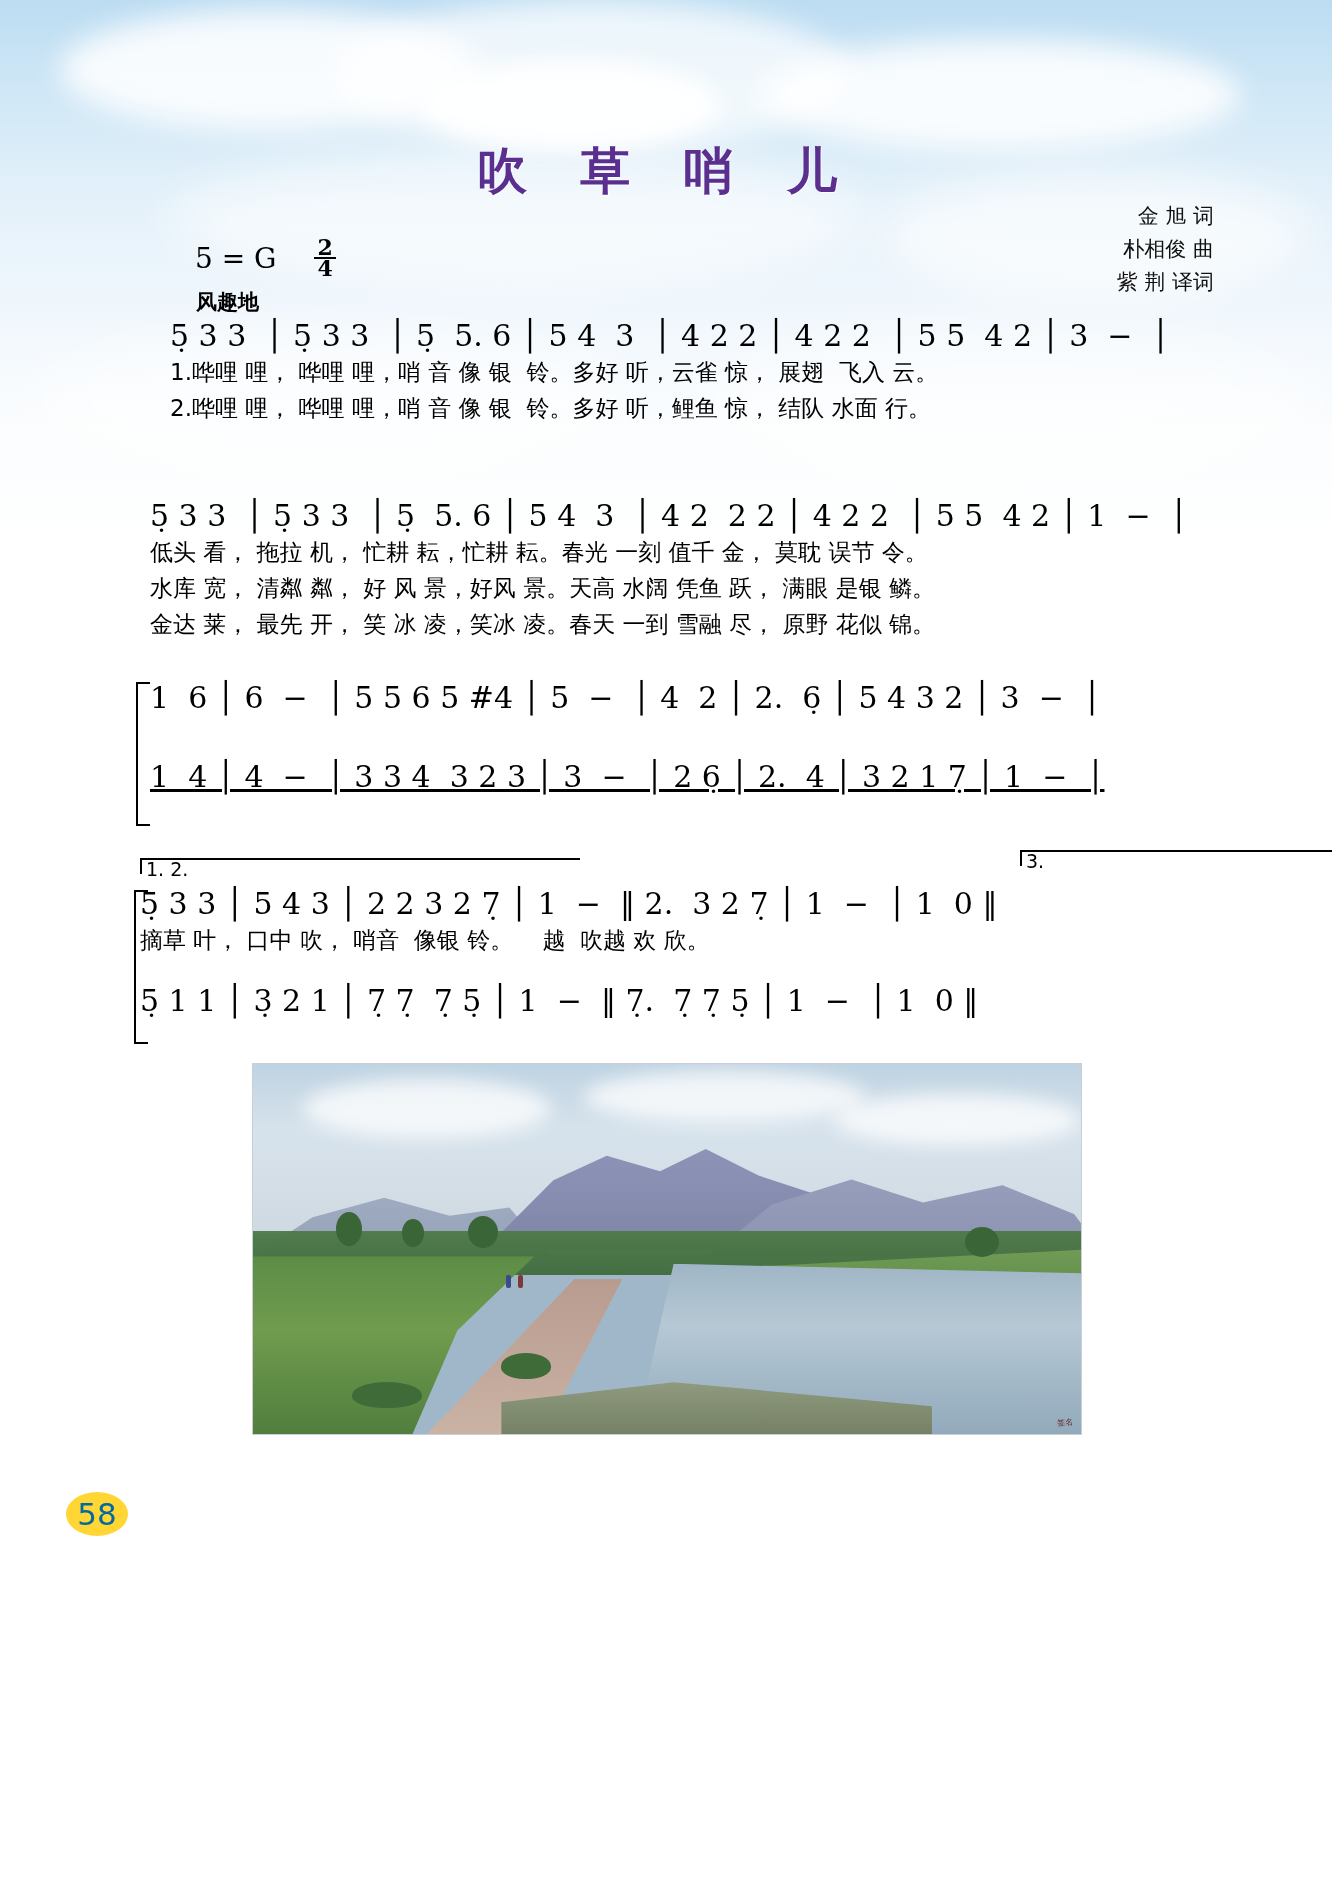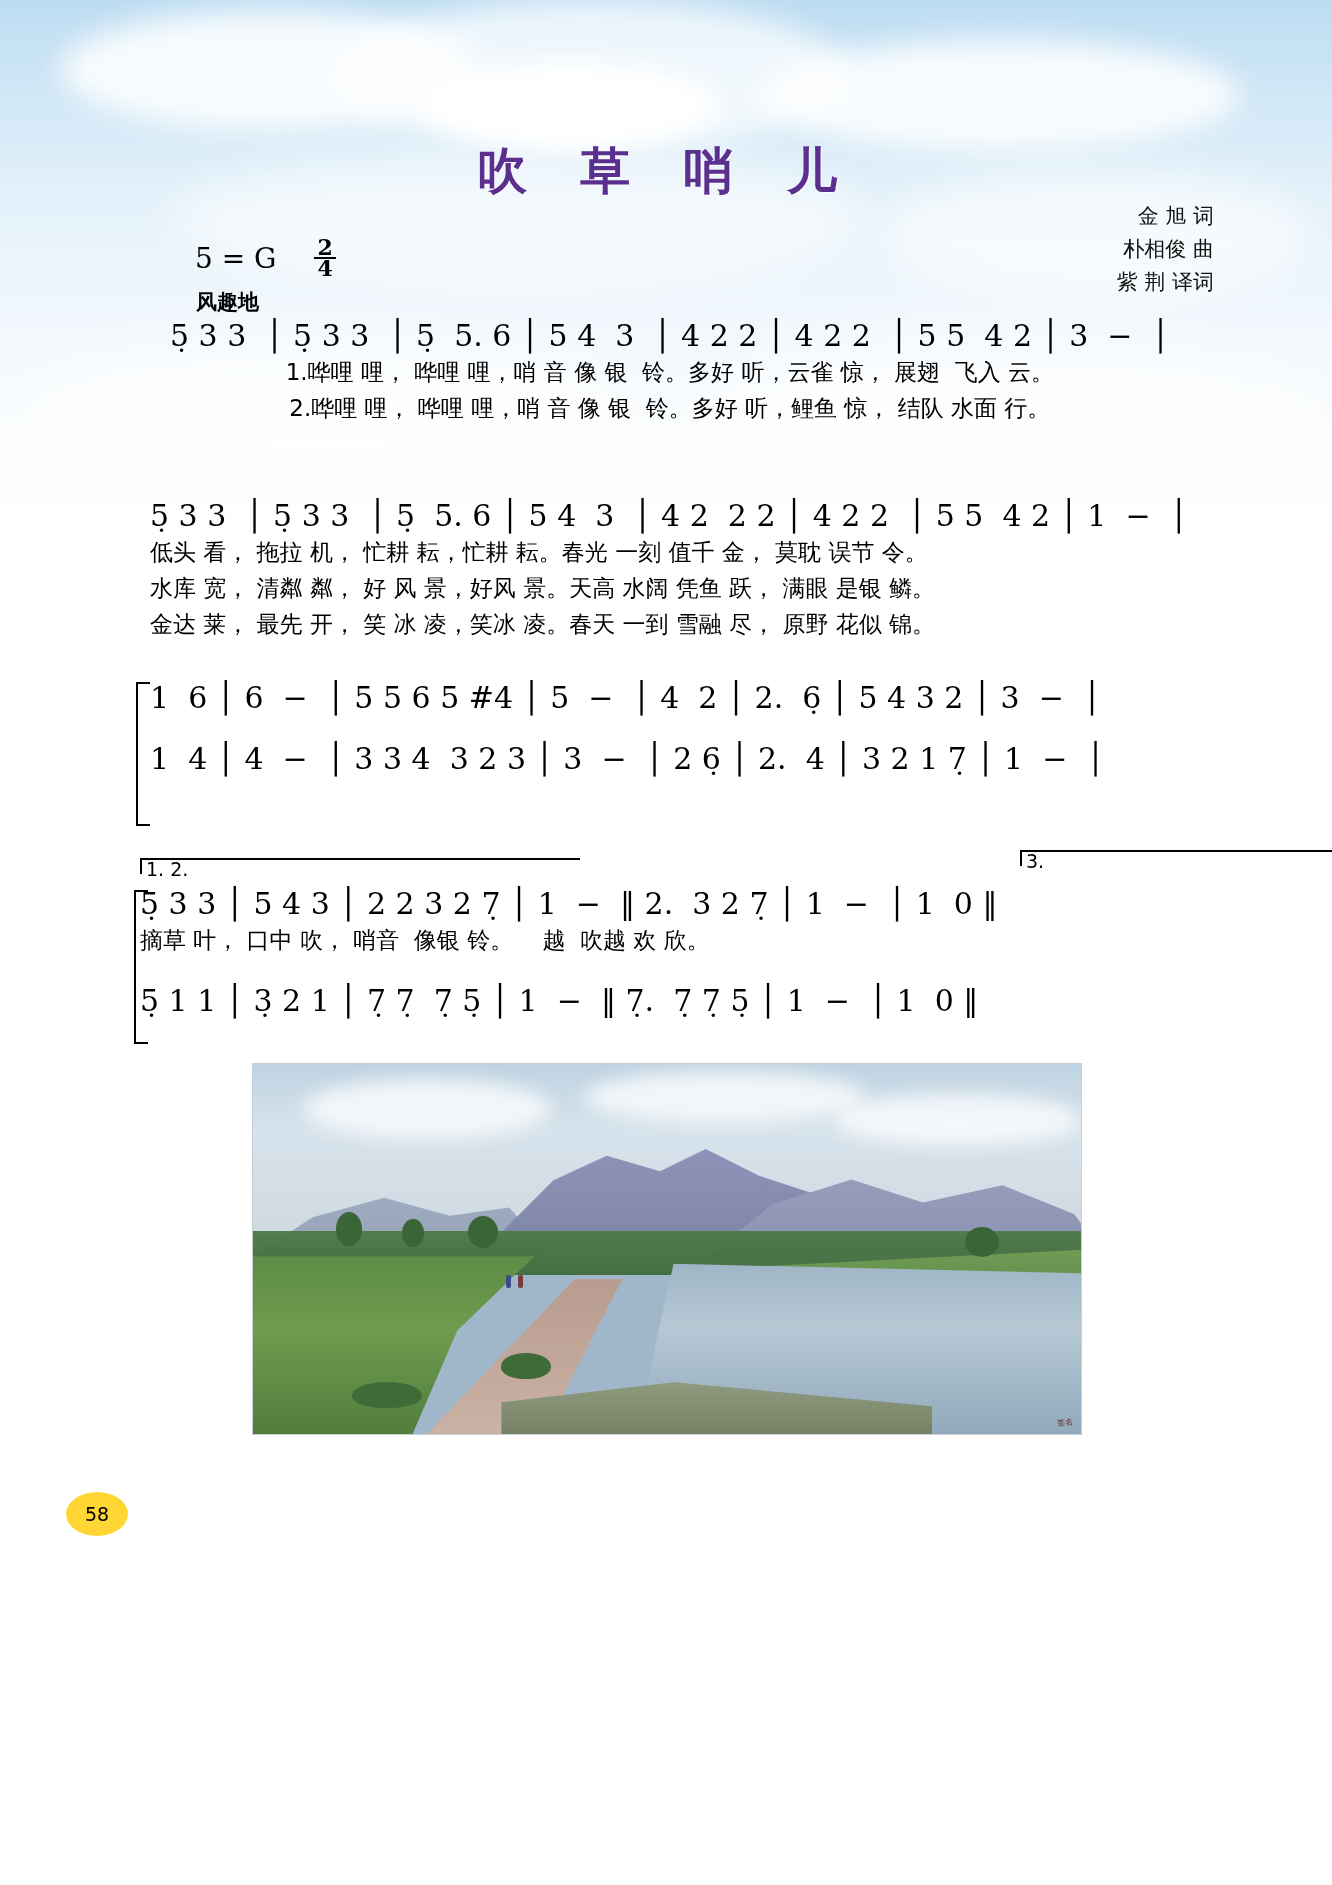--- a/index.html
+++ b/index.html
@@ -116,21 +116,21 @@
     font-family: "DejaVu Sans", sans-serif;
     font-size: 23px;
     color: #000;
     white-space: pre;
   }
   .lyricline { margin-top: 2px; }
 
   
   .sys1 { left: 170px; top: 318px; }
   .sys1 .notes { font-size: 30px; }
-  .sys1 .lyricline { line-height: 34px; text-align: center; }
+  .sys1 .lyricline { line-height: 34px; }
 
   .sys2 { left: 150px; top: 498px; }
   .sys2 .notes { font-size: 30px; }
   .sys2 .lyricline { line-height: 34px; }
 
   .sys3 { left: 150px; top: 680px; }
   .sys3 .notes { font-size: 30px; }
   .sys3 .lyricline { line-height: 34px; }
 
   .sys4 { left: 140px; top: 850px; }
@@ -237,23 +237,23 @@
   }
 
   .pagenum {
     position: absolute;
     left: 66px;
     top: 1492px;
     width: 62px;
     height: 44px;
     border-radius: 50%;
     background: #ffd633;
-    color: #000000;
-    font-family: "DejaVu Sans", sans-serif;
-    font-size: 19px;
+    color: #0369a1;
+    font-family: "DejaVu Sans", sans-serif;
+    font-size: 31px;
     display: flex;
     align-items: center;
     justify-content: center;
   }
 </style>
 </head>
 <body>
 
 <div class="page">
   <div class="cloud c1"></div>
@@ -296,21 +296,21 @@
     <div class="notes">5̣ 3 3  │ 5̣ 3 3  │ 5̣  5. 6 │ 5 4  3  │ 4 2  2 2 │ 4 2 2  │ 5 5  4 2 │ 1  −  │</div>
     <div class="lyric lyricline">低头 看， 拖拉 机， 忙耕 耘，忙耕 耘。春光 一刻 值千 金， 莫耽 误节 令。</div>
     <div class="lyric lyricline">水库 宽， 清粼 粼， 好 风 景，好风 景。天高 水阔 凭鱼 跃， 满眼 是银 鳞。</div>
     <div class="lyric lyricline">金达 莱， 最先 开， 笑 冰 凌，笑冰 凌。春天 一到 雪融 尽， 原野 花似 锦。</div>
   </div>
 
   <div class="system sys3">
     <div style="position:relative;">
       <div class="brace" style="left:-14px; top:2px; height:140px;"></div>
       <div class="notes">1  6 │ 6  −  │ 5 5 6 5 #4 │ 5  −  │ 4  2 │ 2.  6̣ │ 5 4 3 2 │ 3  −  │</div>
-      <div class="notes" style="margin-top:26px;">1  4 │ 4  −  │ 3 3 4  3 2 3 │ 3  −  │ 2 6̣ │ 2.  4 │ 3 2 1 7̣ │ 1  −  │</div>
+      <div class="notes" style="margin-top:44px;text-decoration:underline;">1  4 │ 4  −  │ 3 3 4  3 2 3 │ 3  −  │ 2 6̣ │ 2.  4 │ 3 2 1 7̣ │ 1  −  │</div>
     </div>
   </div>
 
   <div class="system sys4">
     <div style="position:relative;">
       <div style="display:flex; gap:440px; margin-bottom:2px;">
         <div style="width:440px;margin-top:8px;">
           <div class="bracket-top"></div>
           <div class="repeat-label" style="margin-top:-16px; margin-left:6px;">1. 2.</div>
         </div>

